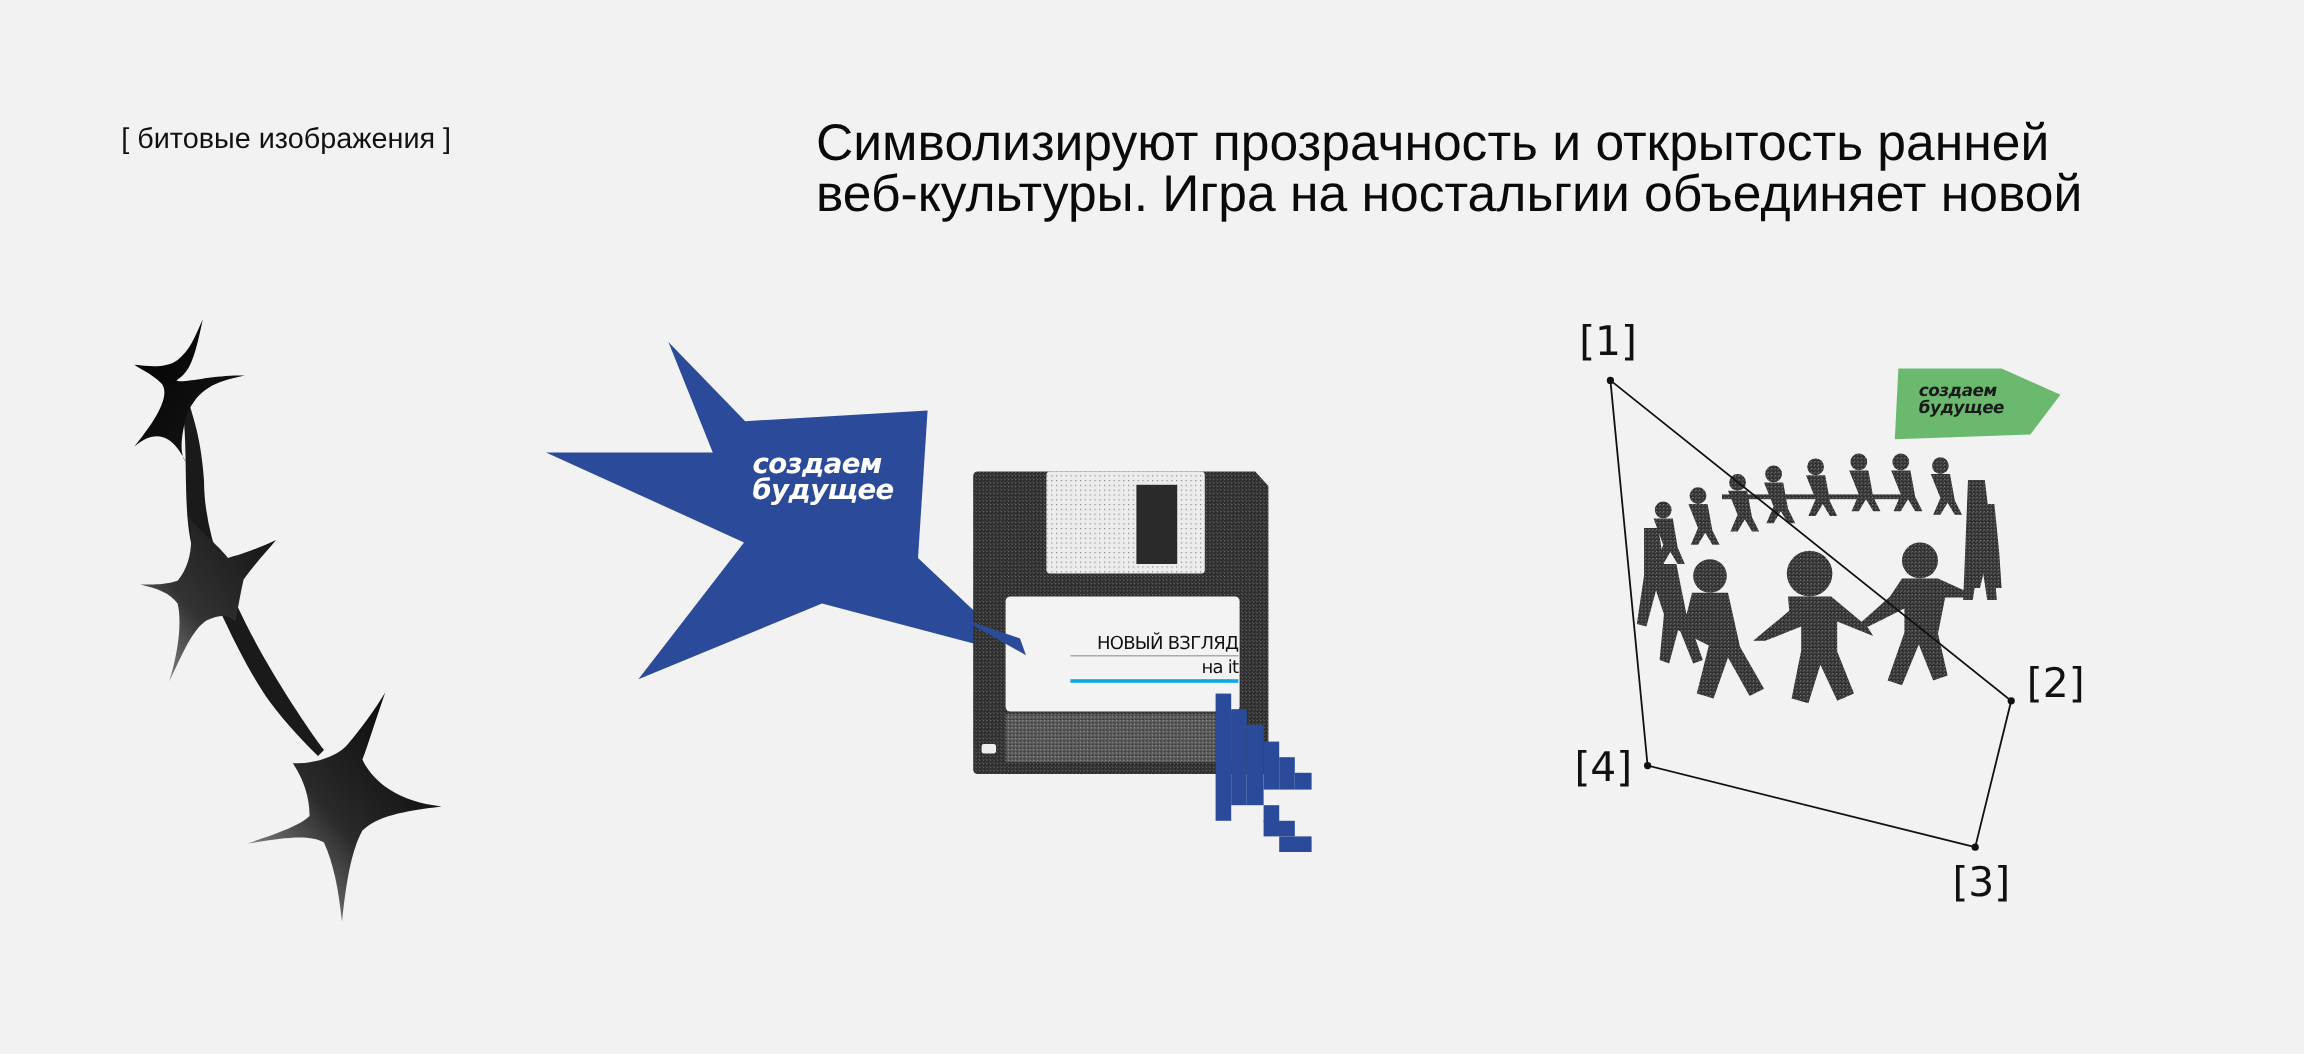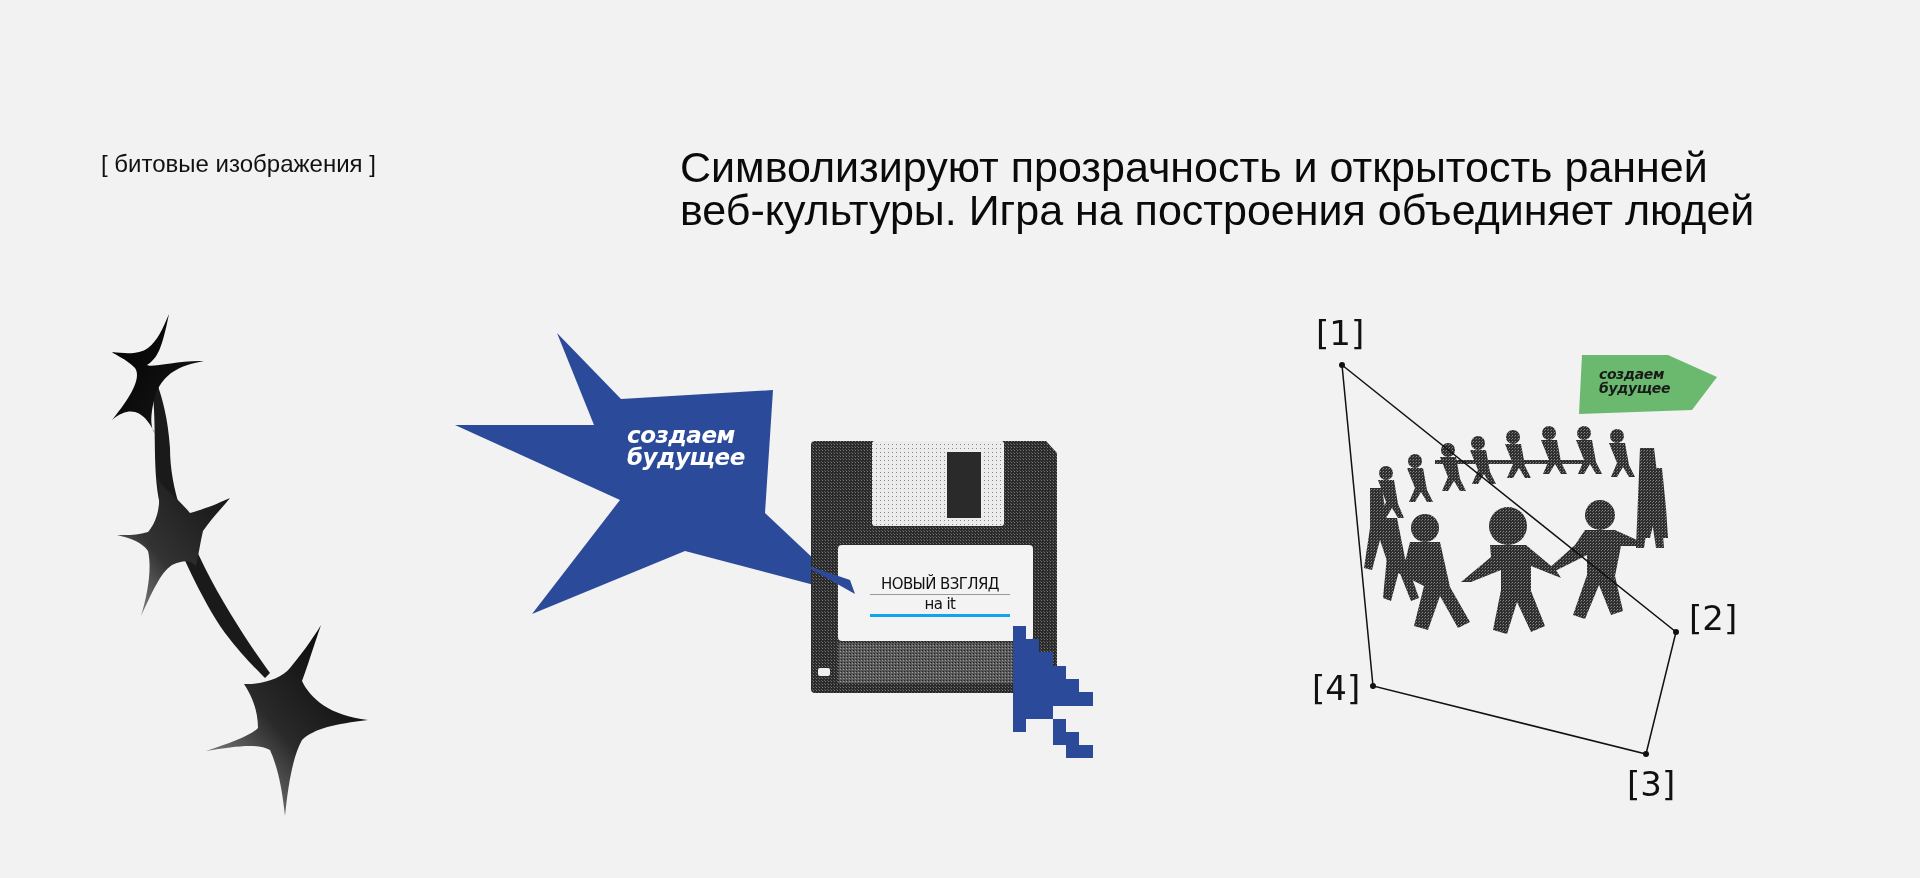--- a/index.html
+++ b/index.html
@@ -8,21 +8,20 @@
       width: 1920px;
       height: 878px;
       background: #f2f2f2;
       overflow: hidden;
     }
     .page {
       position: relative;
       width: 1920px;
       height: 655px;
       background: #f2f2f2;
-      margin-top: 48px;
     }
     .section-label {
       position: absolute;
       left: 101px;
       top: 102px;
       font-family: "Liberation Sans", sans-serif;
       font-size: 24px;
       color: #111;
       white-space: nowrap;
     }
@@ -57,24 +56,24 @@
       font-family: "DejaVu Sans", sans-serif;
       font-weight: bold;
       font-style: italic;
       font-size: 14px;
       line-height: 14px;
       color: #1a1a1a;
       letter-spacing: -0.4px;
     }
     .floppy-label {
       position: absolute;
-      left: 870px;
+      left: 892px;
       top: 527px;
       width: 140px;
-      text-align: center;
+      text-align: right;
       font-family: "DejaVu Sans", sans-serif;
       font-size: 15px;
       line-height: 19px;
       color: #111;
       letter-spacing: -0.6px;
     }
     .floppy-label .l1 { border-bottom: 1px solid #9a9a9a; }
     .floppy-label .l2 { border-bottom: 3px solid #0ea5e9; }
     .point-label {
       position: absolute;
@@ -86,21 +85,21 @@
   </style>
 </head>
 <body>
 
 <div class="page">
 
   <div class="section-label">[ битовые изображения ]</div>
 
   <div class="headline">
     <div>Символизируют прозрачность и открытость ранней</div>
-    <div>веб-культуры. Игра на построения объединяет людей</div>
+    <div>веб-культуры. Игра на ностальгии объединяет новой</div>
   </div>
 
   <svg class="art" width="1920" height="878" viewBox="0 0 1920 878" xmlns="http://www.w3.org/2000/svg">
     <defs>
       <linearGradient id="starGrad1" x1="0" y1="0" x2="1" y2="1">
         <stop offset="0" stop-color="#000"></stop>
         <stop offset="1" stop-color="#1a1a1a"></stop>
       </linearGradient>
       <linearGradient id="starGrad2" x1="1" y1="0" x2="0" y2="1">
         <stop offset="0" stop-color="#111"></stop>

